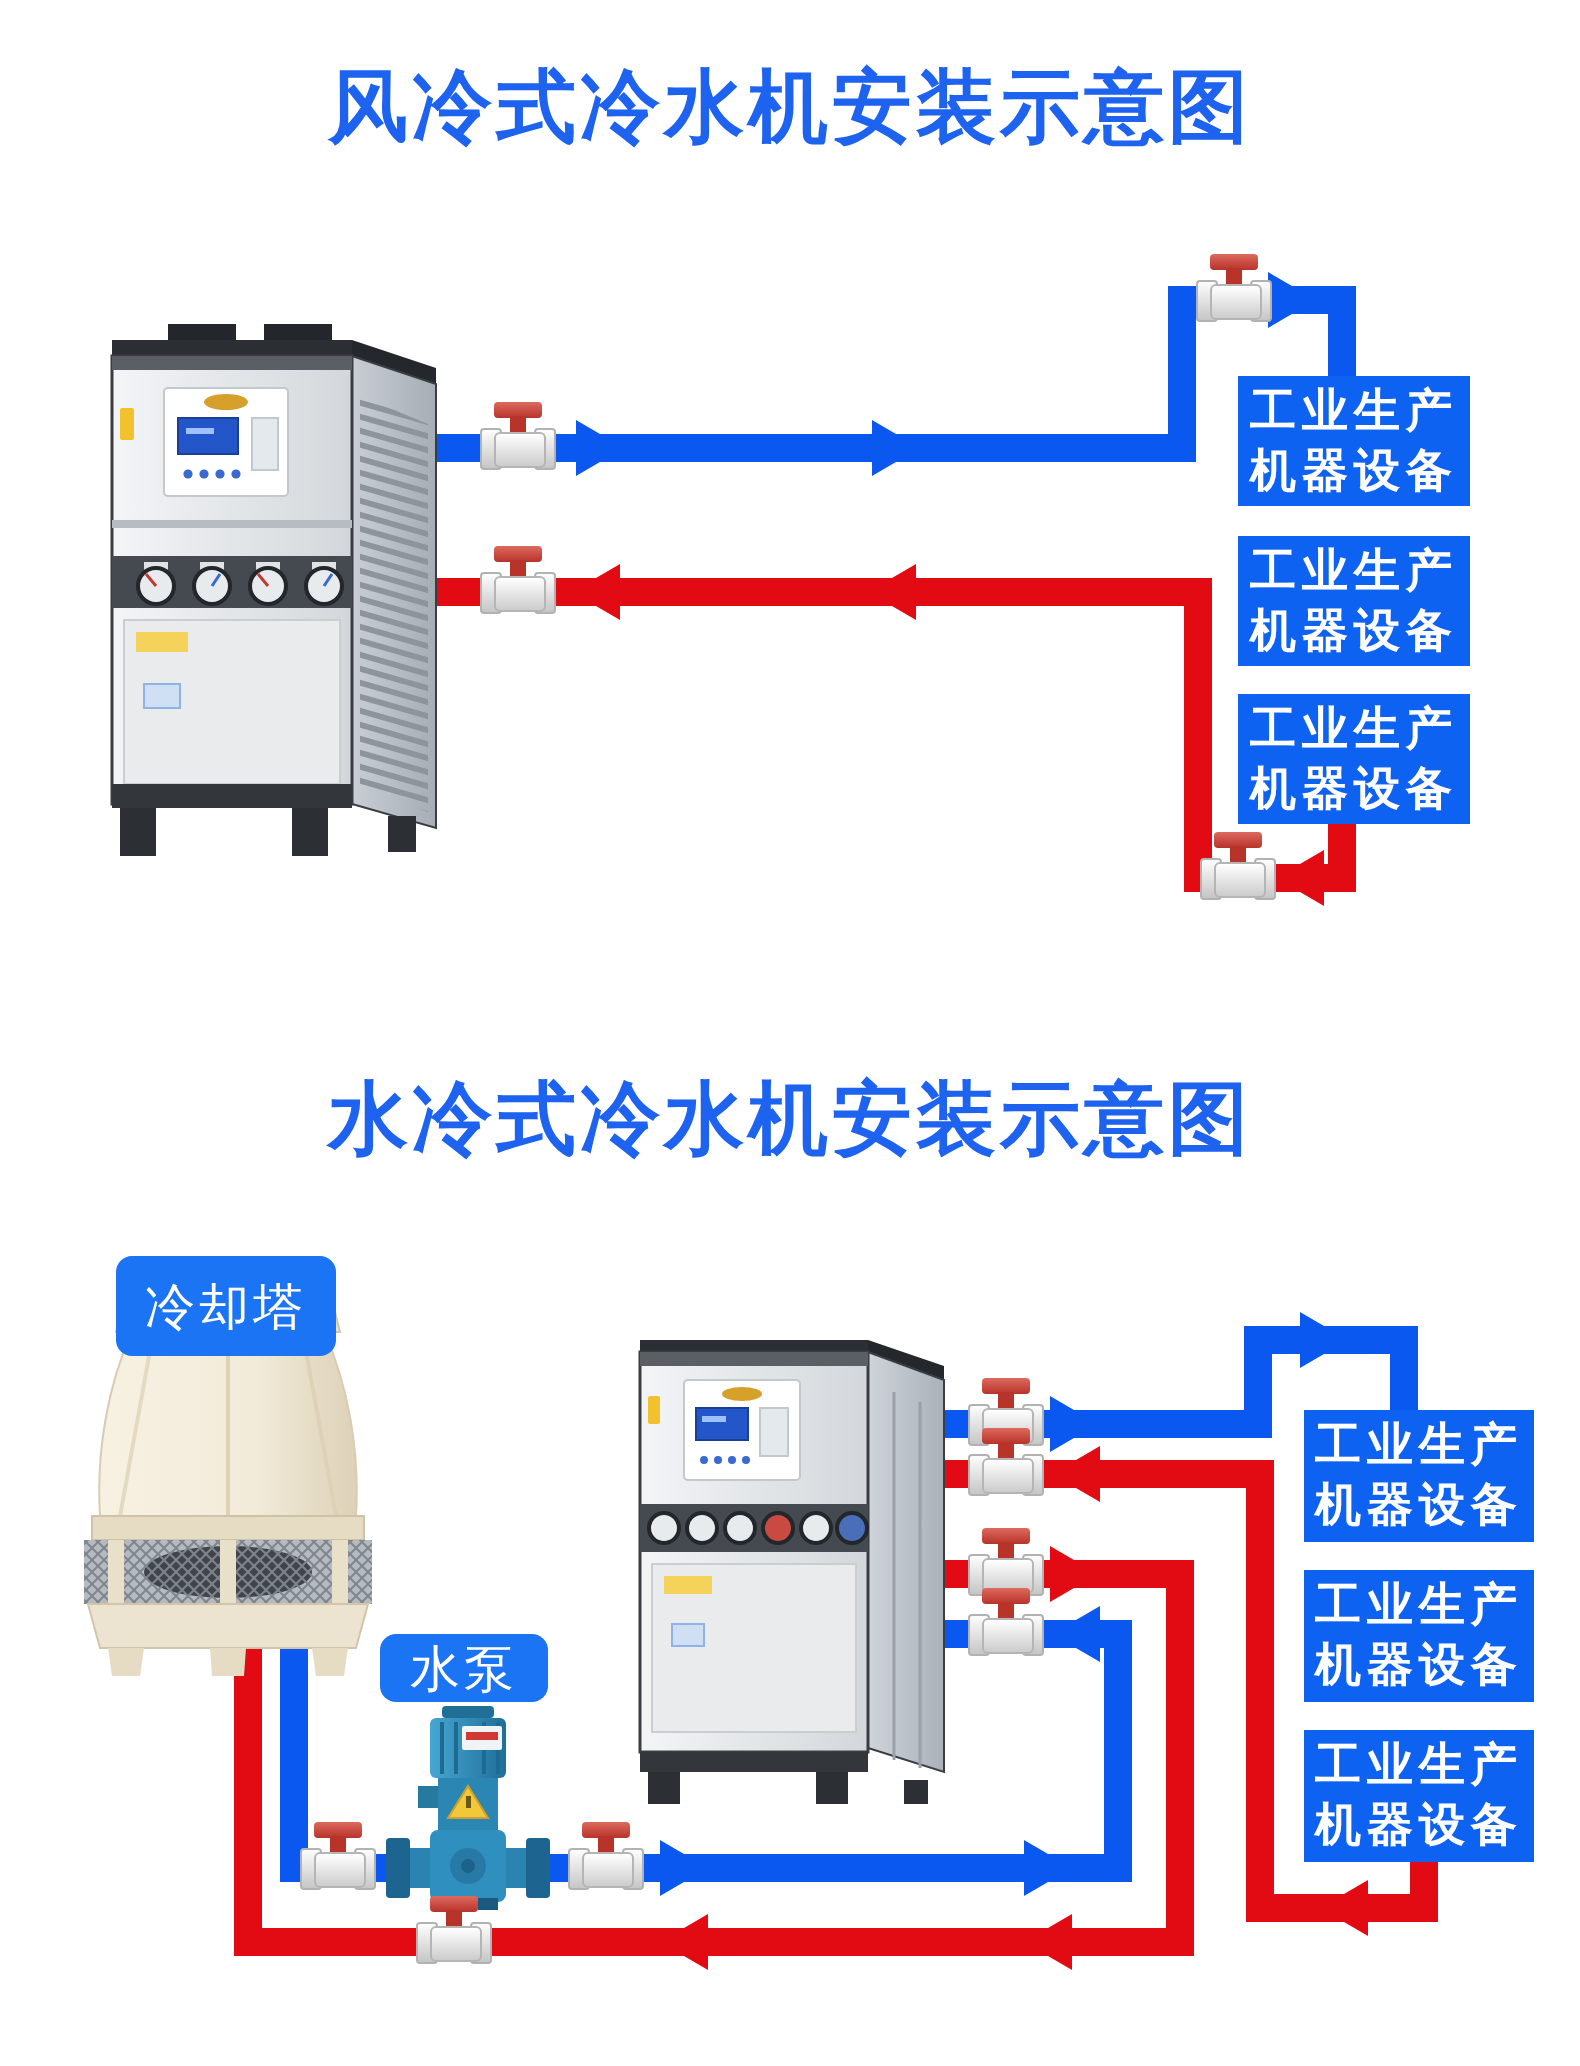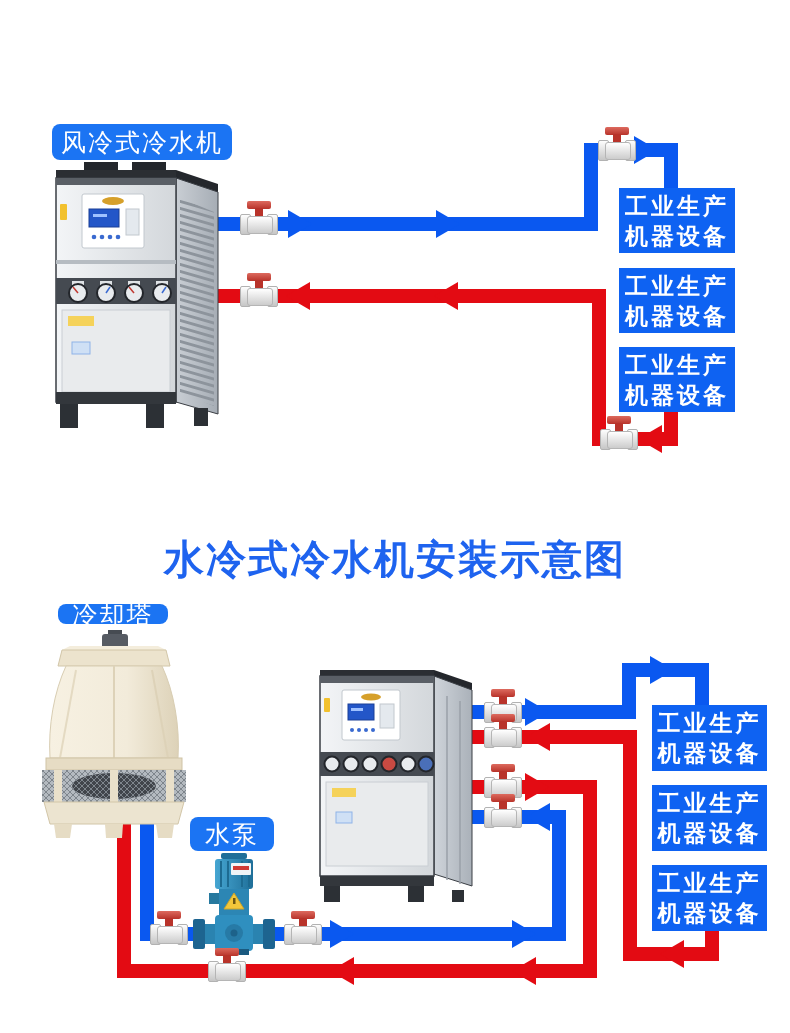--- a/index.html
+++ b/index.html
@@ -34,23 +34,21 @@
   .valve .s{left:15px;top:7px;width:8px;height:8px;background:var(--valve_handle_red);}
   .valve .cl{left:0;top:13px;width:9px;height:19px;background:linear-gradient(#fdfdfd,#c6c6c6);border:1px solid #b2b2b2;border-radius:2px;}
   .valve .cr{right:0;top:13px;width:9px;height:19px;background:linear-gradient(#fdfdfd,#c6c6c6);border:1px solid #b2b2b2;border-radius:2px;}
   .valve .b{left:7px;top:15px;width:24px;height:16px;background:linear-gradient(#ffffff,#cccccc);border:1px solid #b5b5b5;border-radius:3px;}
 </style>
 </head>
 <body>
 
 <div class="stage">
 
-  <div class="chip" style="left:52px;top:124px;width:180px;height:36px">
-    <span>风冷式冷水机</span>
-  </div>
+  <div class="title" style="top:26px">风冷式冷水机安装示意图</div>
 
   <div class="pipe pb" style="left:205px;top:217px;width:393px;height:14px"></div>
   <div class="pipe pb" style="left:584px;top:143px;width:14px;height:88px"></div>
   <div class="pipe pb" style="left:584px;top:143px;width:94px;height:14px"></div>
   <div class="pipe pb" style="left:664px;top:150px;width:14px;height:42px"></div>
   <div class="pipe pr" style="left:205px;top:289px;width:401px;height:14px"></div>
   <div class="pipe pr" style="left:592px;top:289px;width:14px;height:157px"></div>
   <div class="pipe pr" style="left:592px;top:432px;width:86px;height:14px"></div>
   <div class="pipe pr" style="left:664px;top:410px;width:14px;height:28px"></div>
 
@@ -152,21 +150,21 @@
   <div class="eqbox" style="left:619px;top:268px;width:116px;height:65px">
     <div>工业生产</div>
     <div>机器设备</div>
   </div>
   <div class="eqbox" style="left:619px;top:347px;width:116px;height:65px">
     <div>工业生产</div>
     <div>机器设备</div>
   </div>
 
   <div class="title" style="top:532px">水冷式冷水机安装示意图</div>
-  <div class="chip" style="left:58px;top:604px;width:110px;height:20px">
+  <div class="chip" style="left:58px;top:628px;width:110px;height:50px">
     <span>冷却塔</span>
   </div>
   <div class="chip" style="left:190px;top:817px;width:84px;height:34px">
     <span>水泵</span>
   </div>
 
   <div class="pipe pb" style="left:140px;top:812px;width:14px;height:129px"></div>
   <div class="pipe pb" style="left:140px;top:927px;width:426px;height:14px"></div>
   <div class="pipe pb" style="left:552px;top:810px;width:14px;height:131px"></div>
   <div class="pipe pb" style="left:455px;top:810px;width:111px;height:14px"></div>

